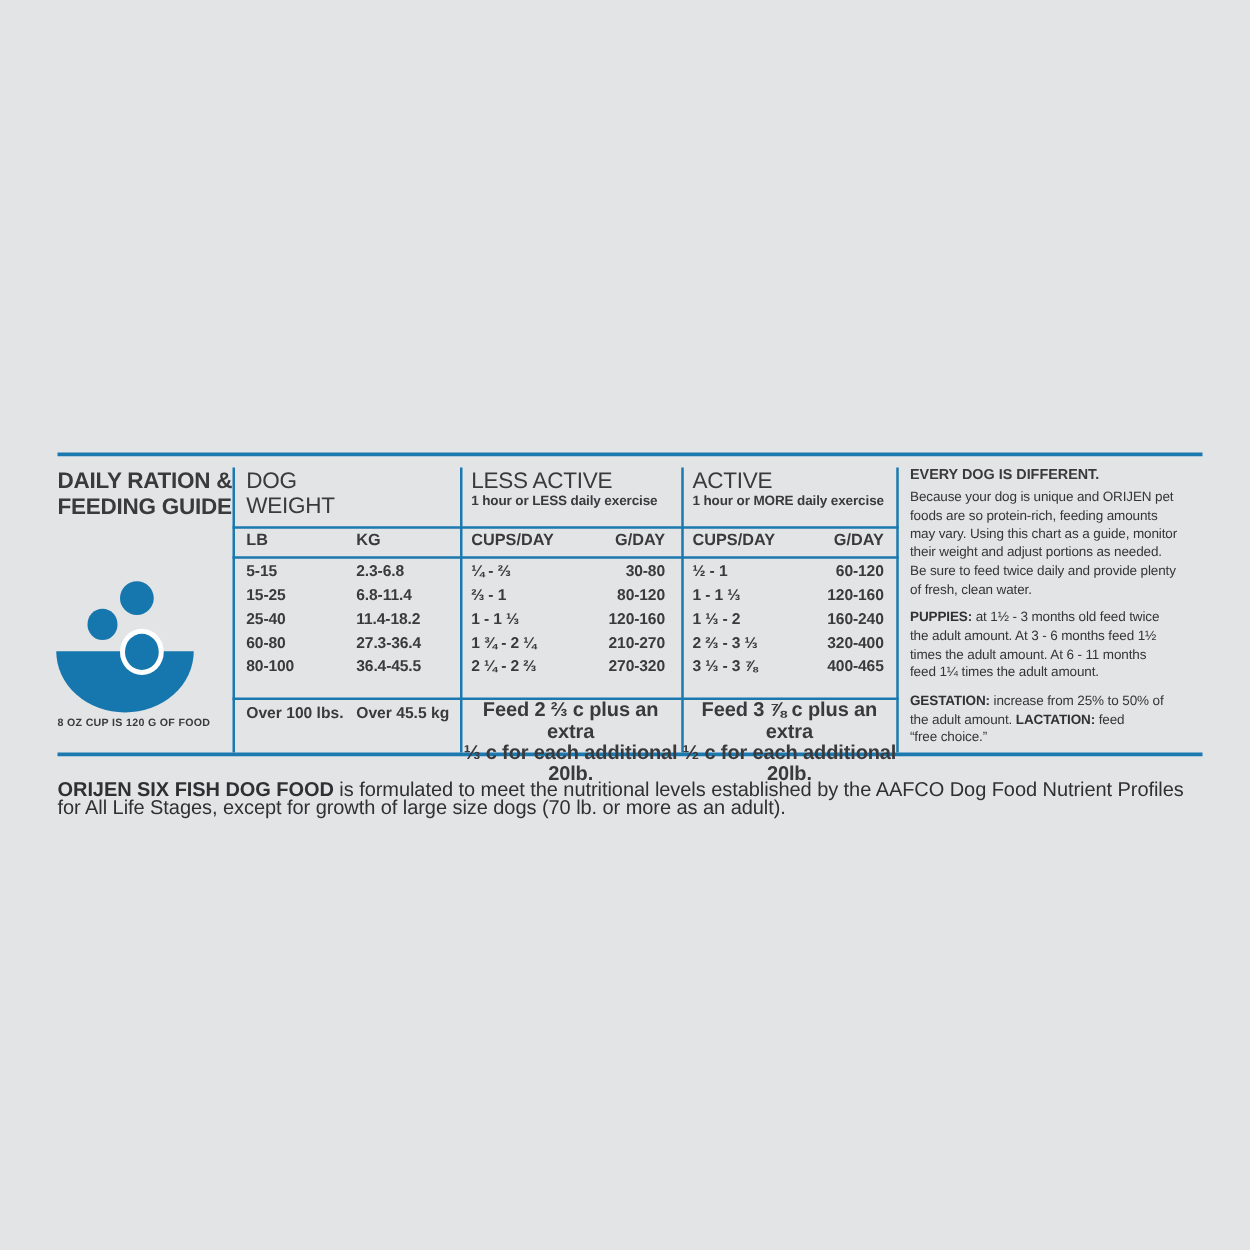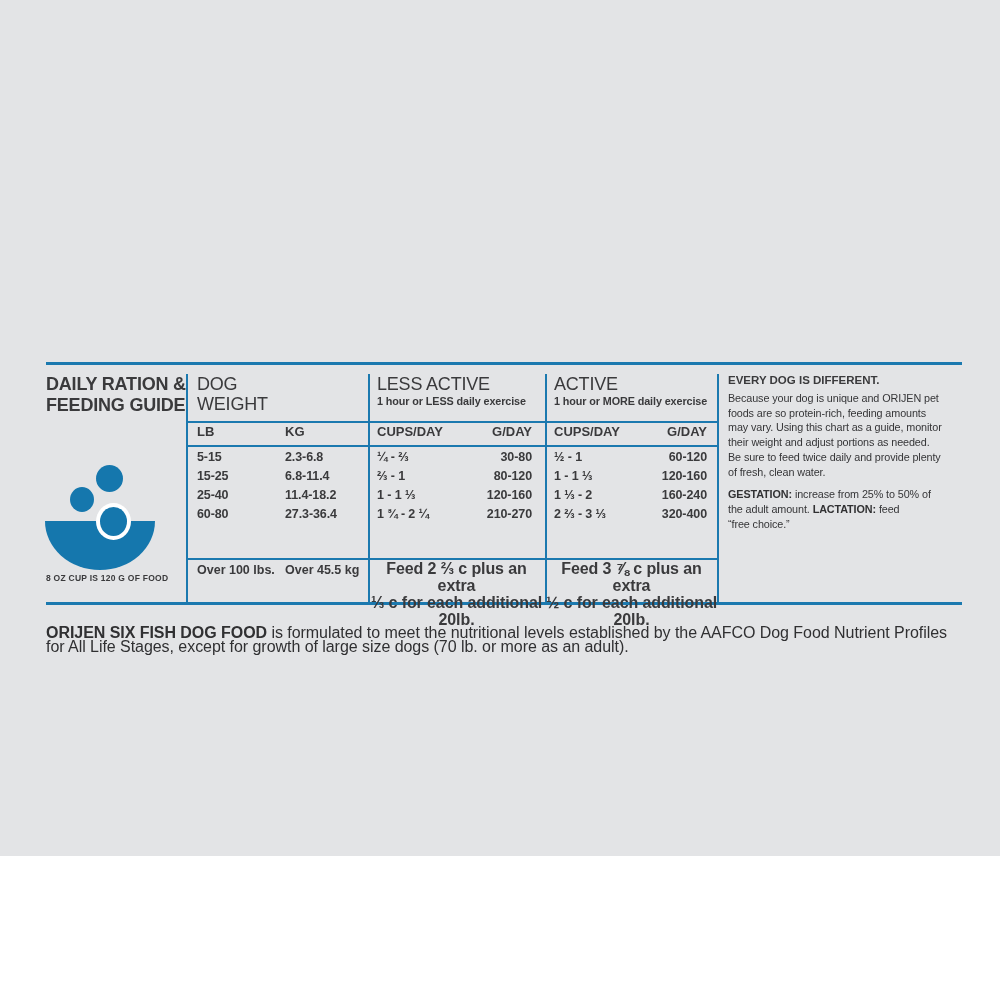--- a/index.html
+++ b/index.html
@@ -1,17 +1,17 @@
 <!DOCTYPE html>
 <html><head>
 <meta charset="utf-8">
 <style>
   html,body{margin:0;padding:0;}
   .canvas{
-    position:relative;width:1000px;height:856px;overflow:hidden;
+    position:relative;width:1000px;height:1000px;overflow:hidden;
     background:#e3e4e6;
     font-family:"Liberation Sans","DejaVu Sans",sans-serif;
     color:#3a3a3c;
     -webkit-font-smoothing:antialiased;
   }
   .rule-h{position:absolute;background:#1b79af;}
   .rule-v{position:absolute;background:#1b79af;width:2px;}
 
   
   .main-title{position:absolute;left:46px;top:374px;font-size:18px;line-height:21px;font-weight:700;letter-spacing:-0.2px;}
@@ -131,20 +131,29 @@
     </div>
     <div class="grid-row">
       <span>60-80</span>
         <span>27.3-36.4</span>
       <span>1 ¾ - 2 ¼</span>
         <span class="ra">210-270</span>
       <span></span>
       <span>2 ⅔ - 3 ⅓</span>
         <span class="ra">320-400</span>
     </div>
+    <div class="grid-row">
+      <span>80-100</span>
+        <span>36.4-45.5</span>
+      <span>2 ¼ - 2 ⅔</span>
+        <span class="ra">270-320</span>
+      <span></span>
+      <span>3 ⅓ - 3 ⅞</span>
+        <span class="ra">400-465</span>
+    </div>
   </div>
 
   <div class="over-lb">Over 100 lbs.</div>
   <div class="over-kg">Over 45.5 kg</div>
   <div class="feed-note" style="left:368px;">
     <div>Feed 2 ⅔ c plus an extra</div>
     <div>⅓ c for each additional 20lb.</div>
   </div>
   <div class="feed-note" style="left:543px;">
     <div>Feed 3 ⅞ c plus an extra</div>
@@ -155,20 +164,26 @@
     <div class="side-heading">EVERY DOG IS DIFFERENT.</div>
     <p class="blk">
       <span style="display:block">Because your dog is unique and ORIJEN pet</span>
       <span style="display:block">foods are so protein-rich, feeding amounts</span>
       <span style="display:block">may vary. Using this chart as a guide, monitor</span>
       <span style="display:block">their weight and adjust portions as needed.</span>
       <span style="display:block">Be sure to feed twice daily and provide plenty</span>
       <span style="display:block">of fresh, clean water.</span>
     </p>
     <p class="blk2">
+      <span style="display:block"><b>PUPPIES:</b><span> at 1½ - 3 months old feed twice</span></span>
+      <span style="display:block">the adult amount. At 3 - 6 months feed 1½</span>
+      <span style="display:block">times the adult amount. At 6 - 11 months</span>
+      <span style="display:block">feed 1¼ times the adult amount.</span>
+    </p>
+    <p class="blk2">
       <span style="display:block"><b>GESTATION:</b><span> increase from 25% to 50% of</span></span>
       <span style="display:block"><span>the adult amount. </span><b>LACTATION:</b><span> feed</span></span>
       <span style="display:block">“free choice.”</span>
     </p>
   </div>
 
   <div class="footnote">
     <b>ORIJEN SIX FISH DOG FOOD</b><span> is formulated to meet the nutritional levels established by the AAFCO Dog Food Nutrient Profiles for All Life Stages, except for growth of large size dogs (70 lb. or more as an adult).</span>
   </div>
 

